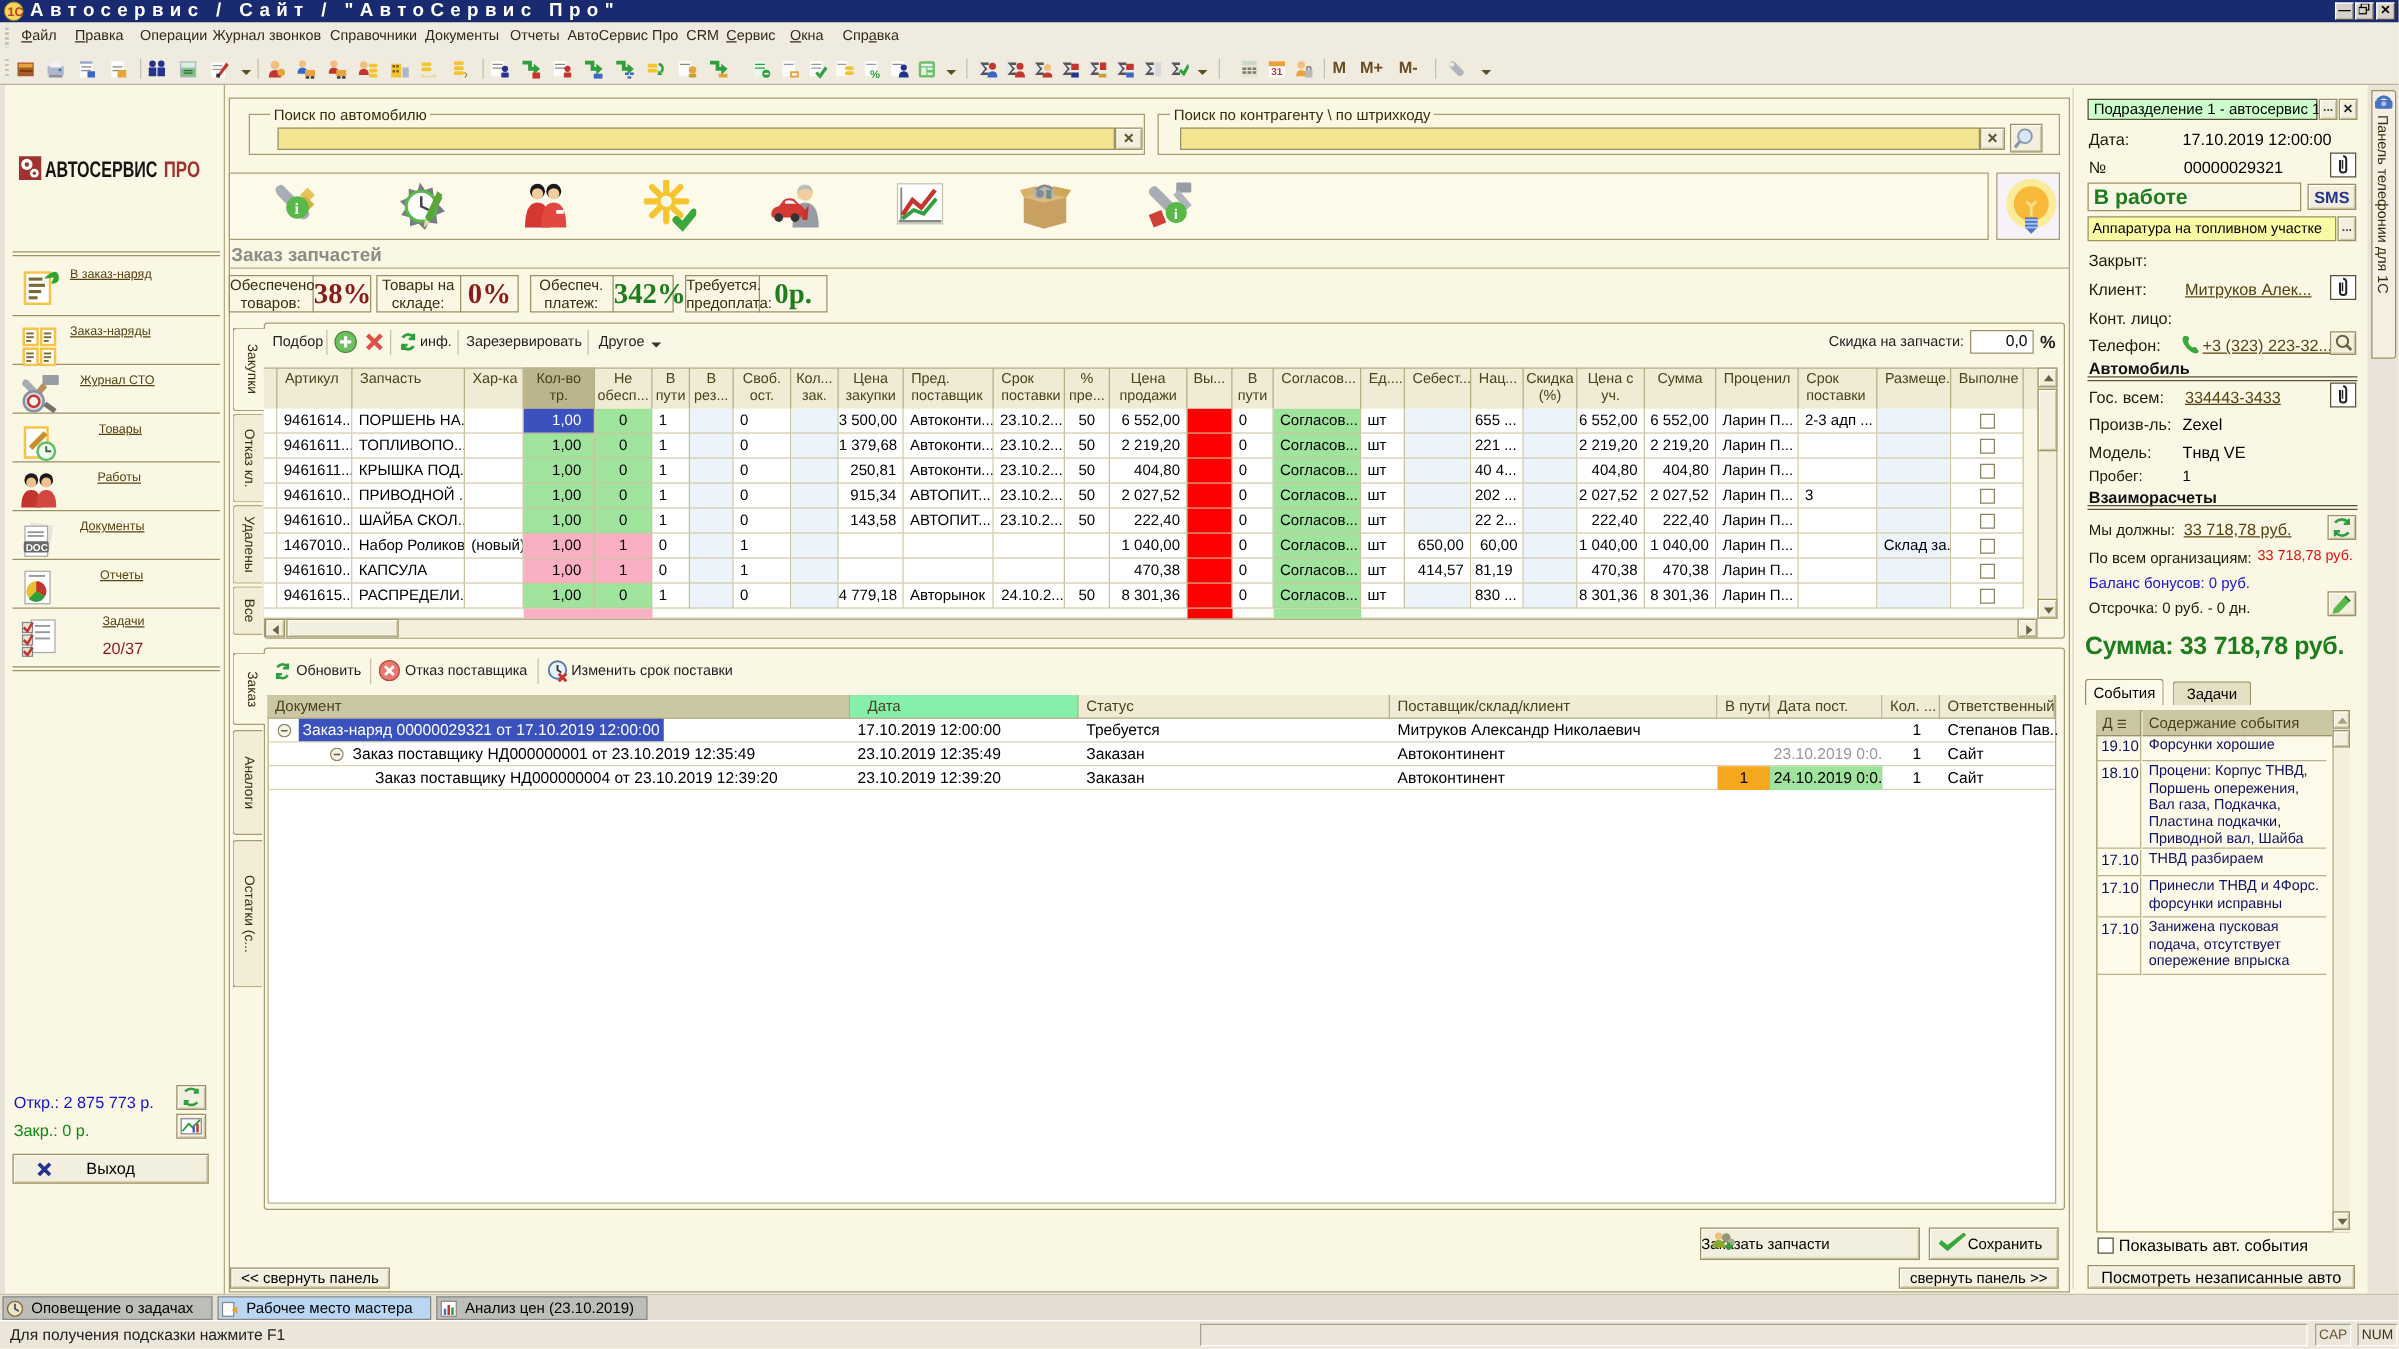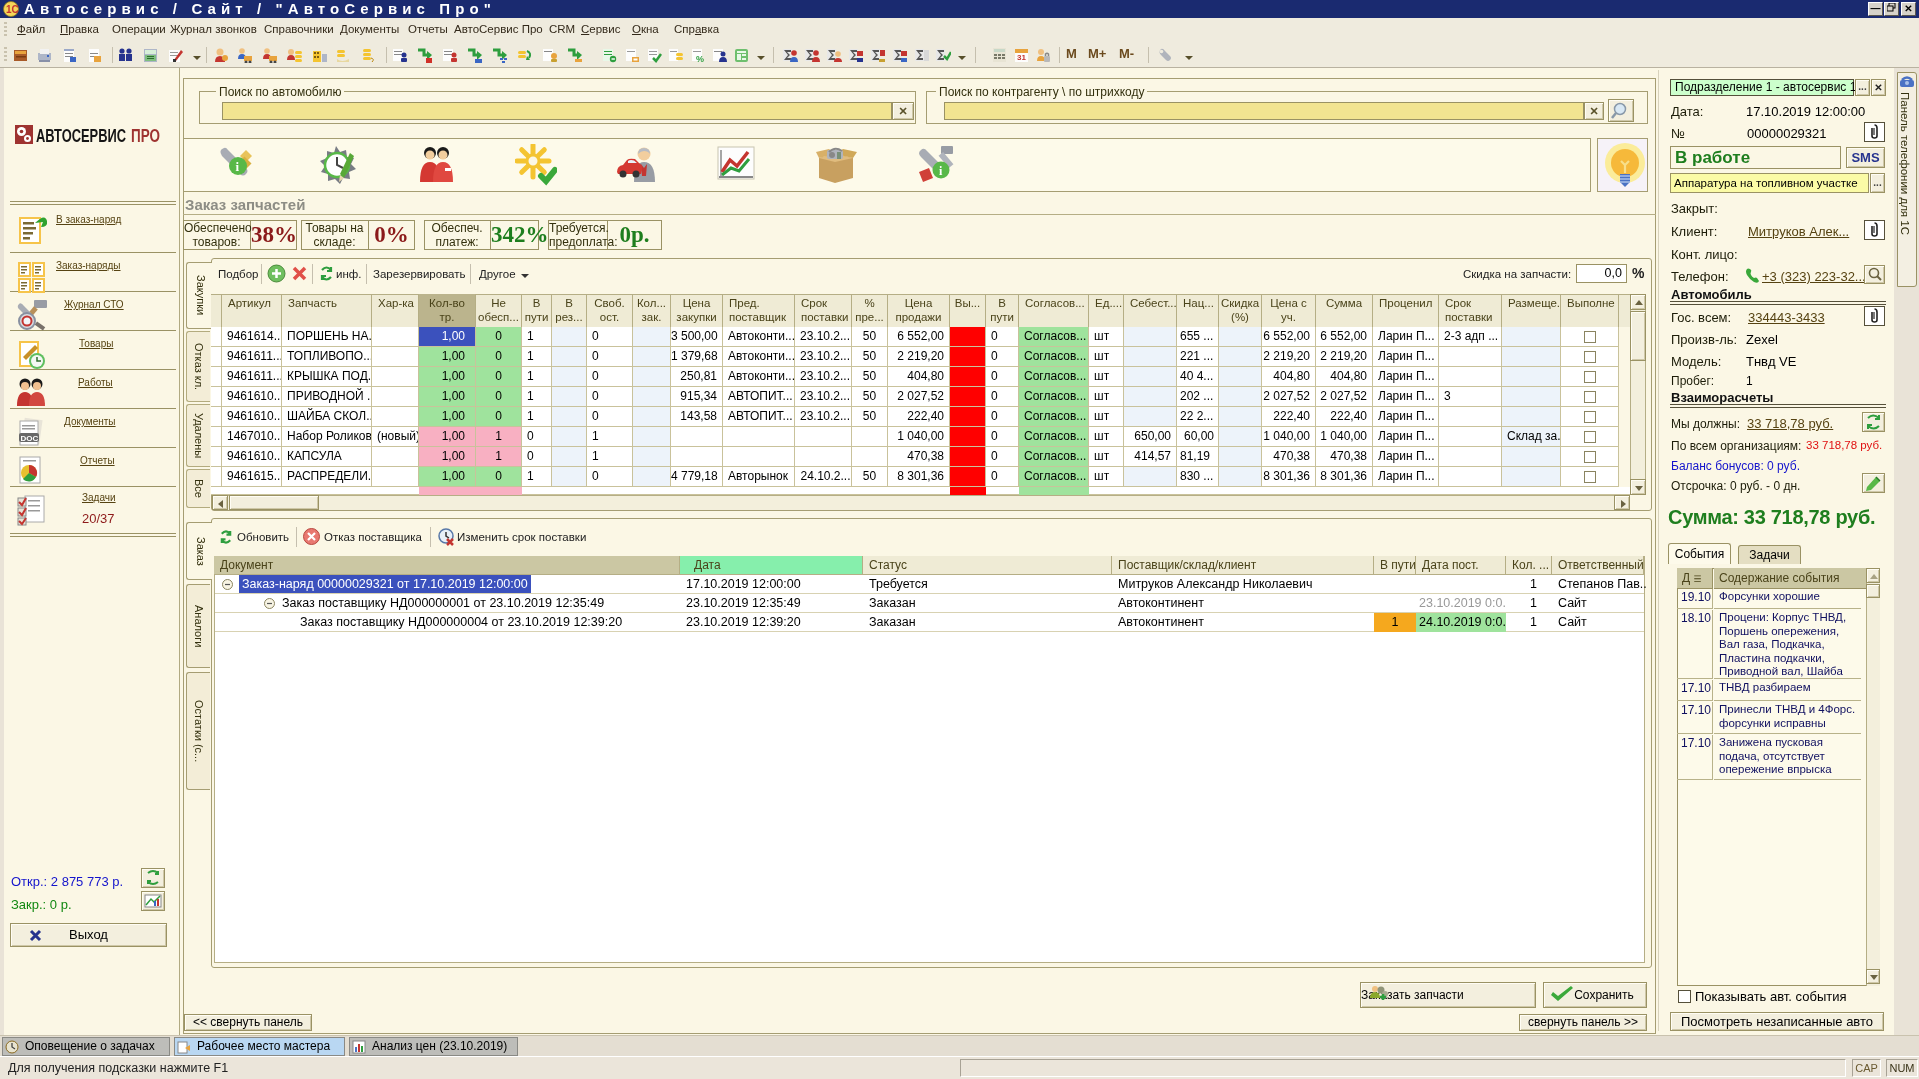--- a/index.html
+++ b/index.html
@@ -823,21 +823,21 @@
 <div class="abs" style="left:282px;top:399px;width:90px;height:20px;background:#fff;border-right:1px solid #c9c29b;border-bottom:1px solid #c9c29b;font-size:12px;color:#000;text-align:left;padding-left:5px;line-height:19px;white-space:nowrap;overflow:hidden">РАСПРЕДЕЛИ...</div>
 <div class="abs" style="left:372px;top:399px;width:47px;height:20px;background:#fff;border-right:1px solid #c9c29b;border-bottom:1px solid #c9c29b;font-size:12px;color:#000;text-align:left;padding-left:5px;line-height:19px;white-space:nowrap;overflow:hidden"></div>
 <div class="abs" style="left:419px;top:399px;width:57px;height:20px;background:#9FE39D;border-right:1px solid #c9c29b;border-bottom:1px solid #c9c29b;font-size:12px;color:#000;text-align:right;padding-right:10px;line-height:19px;white-space:nowrap;overflow:hidden">1,00</div>
 <div class="abs" style="left:476px;top:399px;width:46px;height:20px;background:#9FE39D;border-right:1px solid #c9c29b;border-bottom:1px solid #c9c29b;font-size:12px;color:#000;text-align:center;line-height:19px;white-space:nowrap;overflow:hidden">0</div>
 <div class="abs" style="left:522px;top:399px;width:30px;height:20px;background:#fff;border-right:1px solid #c9c29b;border-bottom:1px solid #c9c29b;font-size:12px;color:#000;text-align:left;padding-left:5px;line-height:19px;white-space:nowrap;overflow:hidden">1</div>
 <div class="abs" style="left:552px;top:399px;width:35px;height:20px;background:#EDF3FA;border-right:1px solid #c9c29b;border-bottom:1px solid #c9c29b;font-size:12px;color:#000;text-align:left;padding-left:5px;line-height:19px;white-space:nowrap;overflow:hidden"></div>
 <div class="abs" style="left:587px;top:399px;width:46px;height:20px;background:#fff;border-right:1px solid #c9c29b;border-bottom:1px solid #c9c29b;font-size:12px;color:#000;text-align:left;padding-left:5px;line-height:19px;white-space:nowrap;overflow:hidden">0</div>
 <div class="abs" style="left:633px;top:399px;width:38px;height:20px;background:#EDF3FA;border-right:1px solid #c9c29b;border-bottom:1px solid #c9c29b;font-size:12px;color:#000;text-align:left;padding-left:5px;line-height:19px;white-space:nowrap;overflow:hidden"></div>
 <div class="abs" style="left:671px;top:399px;width:52px;height:20px;background:#fff;border-right:1px solid #c9c29b;border-bottom:1px solid #c9c29b;font-size:12px;color:#000;text-align:right;padding-right:5px;line-height:19px;white-space:nowrap;overflow:hidden">4 779,18</div>
 <div class="abs" style="left:723px;top:399px;width:72px;height:20px;background:#fff;border-right:1px solid #c9c29b;border-bottom:1px solid #c9c29b;font-size:12px;color:#000;text-align:left;padding-left:5px;line-height:19px;white-space:nowrap;overflow:hidden">Авторынок</div>
-<div class="abs" style="left:795px;top:399px;width:57px;height:20px;background:#fff;border-right:1px solid #c9c29b;border-bottom:1px solid #c9c29b;font-size:12px;color:#000;text-align:center;padding-left:5px;line-height:19px;white-space:nowrap;overflow:hidden">24.10.2...</div>
+<div class="abs" style="left:795px;top:399px;width:57px;height:20px;background:#fff;border-right:1px solid #c9c29b;border-bottom:1px solid #c9c29b;font-size:12px;color:#000;text-align:right;padding-left:5px;line-height:19px;white-space:nowrap;overflow:hidden">24.10.2...</div>
 <div class="abs" style="left:852px;top:399px;width:36px;height:20px;background:#fff;border-right:1px solid #c9c29b;border-bottom:1px solid #c9c29b;font-size:12px;color:#000;text-align:center;line-height:19px;white-space:nowrap;overflow:hidden">50</div>
 <div class="abs" style="left:888px;top:399px;width:62px;height:20px;background:#fff;border-right:1px solid #c9c29b;border-bottom:1px solid #c9c29b;font-size:12px;color:#000;text-align:right;padding-right:5px;line-height:19px;white-space:nowrap;overflow:hidden">8 301,36</div>
 <div class="abs" style="left:950px;top:399px;width:36px;height:20px;background:#FF0000;border-right:1px solid #c9c29b;border-bottom:1px solid #c9c29b;font-size:12px;color:#000;text-align:left;padding-left:5px;line-height:19px;white-space:nowrap;overflow:hidden"></div>
 <div class="abs" style="left:986px;top:399px;width:33px;height:20px;background:#fff;border-right:1px solid #c9c29b;border-bottom:1px solid #c9c29b;font-size:12px;color:#000;text-align:left;padding-left:5px;line-height:19px;white-space:nowrap;overflow:hidden">0</div>
 <div class="abs" style="left:1019px;top:399px;width:70px;height:20px;background:#9FE39D;border-right:1px solid #c9c29b;border-bottom:1px solid #c9c29b;font-size:12px;color:#000;text-align:left;padding-left:5px;line-height:19px;white-space:nowrap;overflow:hidden">Согласов...</div>
 <div class="abs" style="left:1089px;top:399px;width:35px;height:20px;background:#fff;border-right:1px solid #c9c29b;border-bottom:1px solid #c9c29b;font-size:12px;color:#000;text-align:left;padding-left:5px;line-height:19px;white-space:nowrap;overflow:hidden">шт</div>
 <div class="abs" style="left:1124px;top:399px;width:53px;height:20px;background:#EDF3FA;border-right:1px solid #c9c29b;border-bottom:1px solid #c9c29b;font-size:12px;color:#000;text-align:right;padding-right:5px;line-height:19px;white-space:nowrap;overflow:hidden"></div>
 <div class="abs" style="left:1177px;top:399px;width:42px;height:20px;background:#fff;border-right:1px solid #c9c29b;border-bottom:1px solid #c9c29b;font-size:12px;color:#000;text-align:left;padding-left:3px;line-height:19px;white-space:nowrap;overflow:hidden">830 ...</div>
 <div class="abs" style="left:1219px;top:399px;width:43px;height:20px;background:#EDF3FA;border-right:1px solid #c9c29b;border-bottom:1px solid #c9c29b;font-size:12px;color:#000;text-align:left;padding-left:5px;line-height:19px;white-space:nowrap;overflow:hidden"></div>
 <div class="abs" style="left:1262px;top:399px;width:54px;height:20px;background:#fff;border-right:1px solid #c9c29b;border-bottom:1px solid #c9c29b;font-size:12px;color:#000;text-align:right;padding-right:5px;line-height:19px;white-space:nowrap;overflow:hidden">8 301,36</div>

